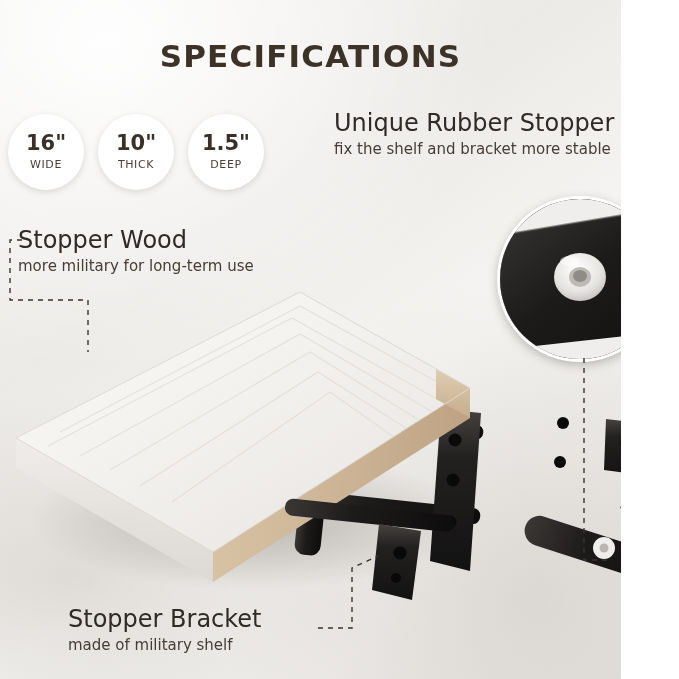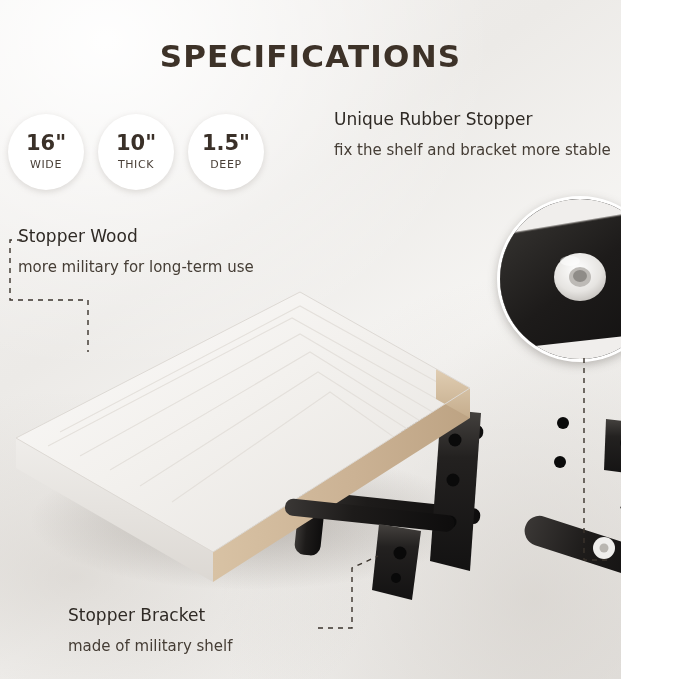--- a/index.html
+++ b/index.html
@@ -88,31 +88,31 @@
     margin-top: 4px;
     font-size: 11px;
     letter-spacing: 0.6px;
     color: #4a4038;
     font-family: "DejaVu Sans", sans-serif;
   }
 
   
   .callout-heading {
     font-family: "DejaVu Sans", sans-serif;
-    font-size: 17px;
+    font-size: 24px;
     font-weight: normal;
     color: #2f2a25;
     line-height: 1.1;
     white-space: nowrap;
   }
   .callout-sub {
     font-family: "DejaVu Sans", sans-serif;
     font-size: 15px;
     color: #453d35;
-    margin-top: 12px;
+    margin-top: 4px;
     white-space: nowrap;
   }
 
   #callout-wood {
     position: absolute;
     left: 18px;
     top: 227px;
   }
   #callout-stopper {
     position: absolute;

